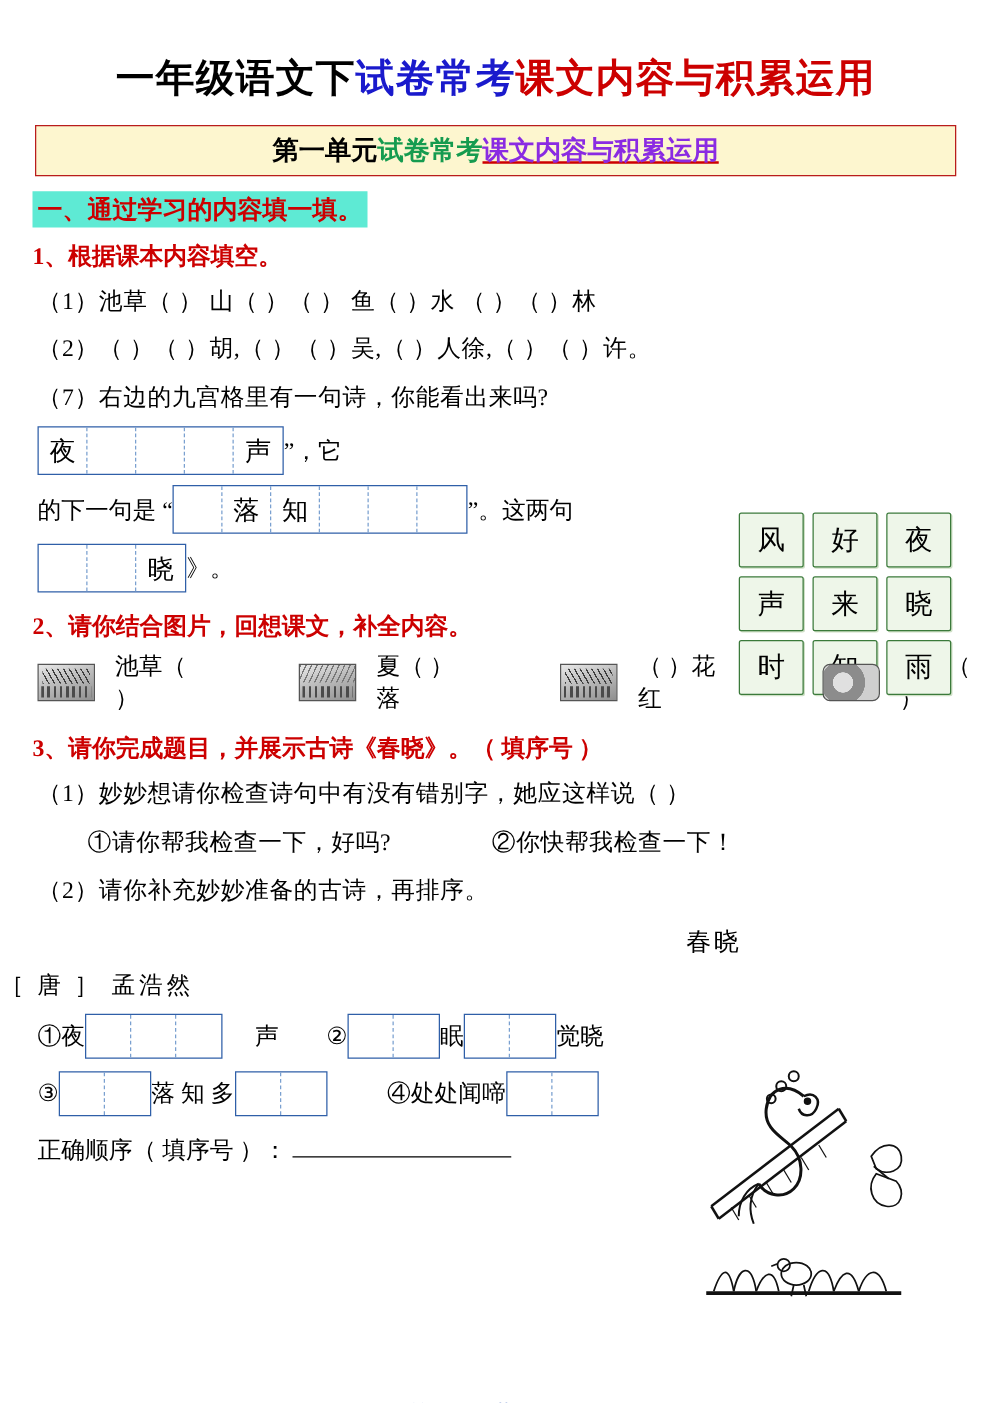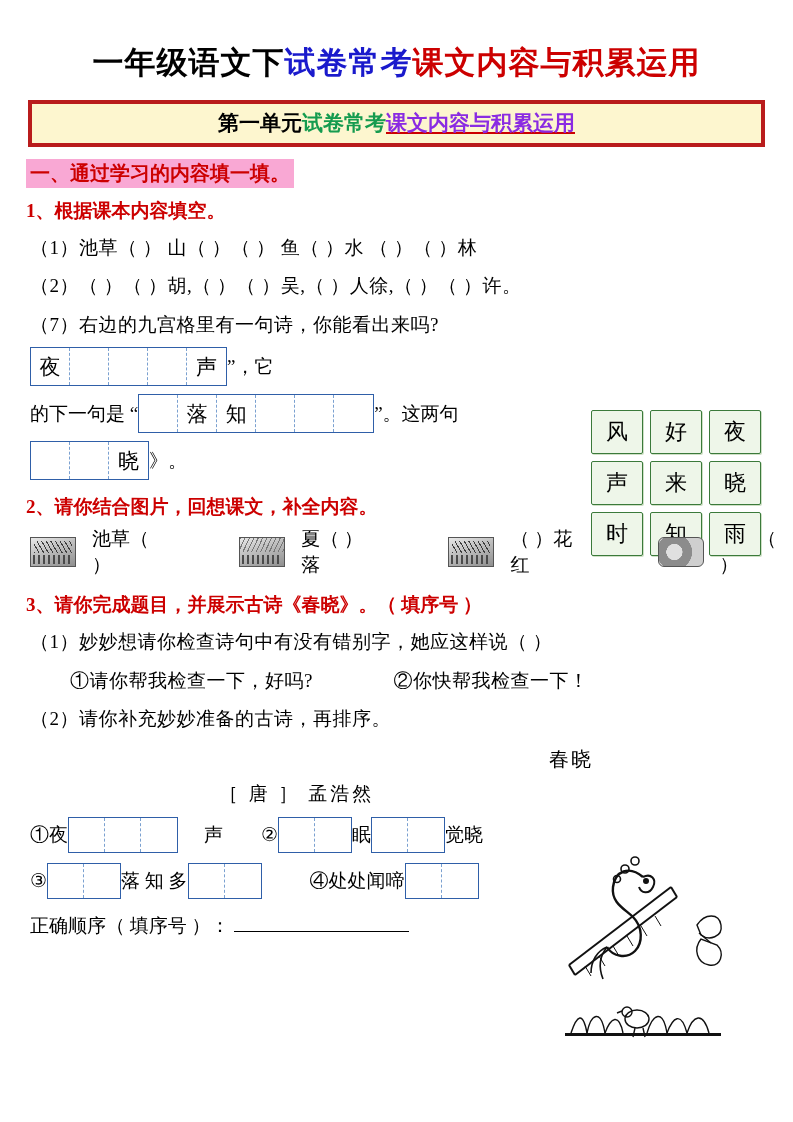--- a/index.html
+++ b/index.html
@@ -33,38 +33,38 @@
     white-space: nowrap;
   }
   .t-black { color: #000000; }
   .t-blue  { color: #1a1acc; }
   .t-red   { color: #cc0000; }
 
   
   .unit-banner {
     margin: 16px 28px 0 28px;
     background: #fdf6cf;
-    border: 4px solid #b91c1c;
+    border: 1px solid #b91c1c;
     text-align: center;
     padding: 5px 0 6px 0;
     font-size: 21px;
     font-weight: bold;
   }
   .unit-banner .u1 { color: #000000; }
   .unit-banner .u2 { color: #159b4f; }
   .unit-banner .u3 { color: #8a2be2; text-decoration: underline; text-decoration-color:#cc0000;}
 
   
   .sec-heading {
     margin: 12px 0 0 26px;
     font-size: 20px;
     font-weight: bold;
     color: #cc0000;
     display: inline-block;
-    background: #f9a8d4;
+    background: #5eead4;
     padding: 1px 4px;
   }
 
   .q-red {
     color: #cc0000;
     font-size: 19px;
     font-weight: bold;
     margin: 10px 0 0 26px;
   }
 
@@ -168,21 +168,20 @@
 
   
   .poem-title {
     text-align: right;
     font-size: 20px;
     margin-top: 12px;
     letter-spacing: 2px;
     margin-right: 200px;
   }
   .poem-author {
-    text-align: center;
     font-size: 19px;
     margin-top: 8px;
     letter-spacing: 3px;
     margin-right: 200px;
   }
   .ans-row {
     display: flex;
     align-items: center;
     margin-left: 30px;
     margin-top: 10px;

